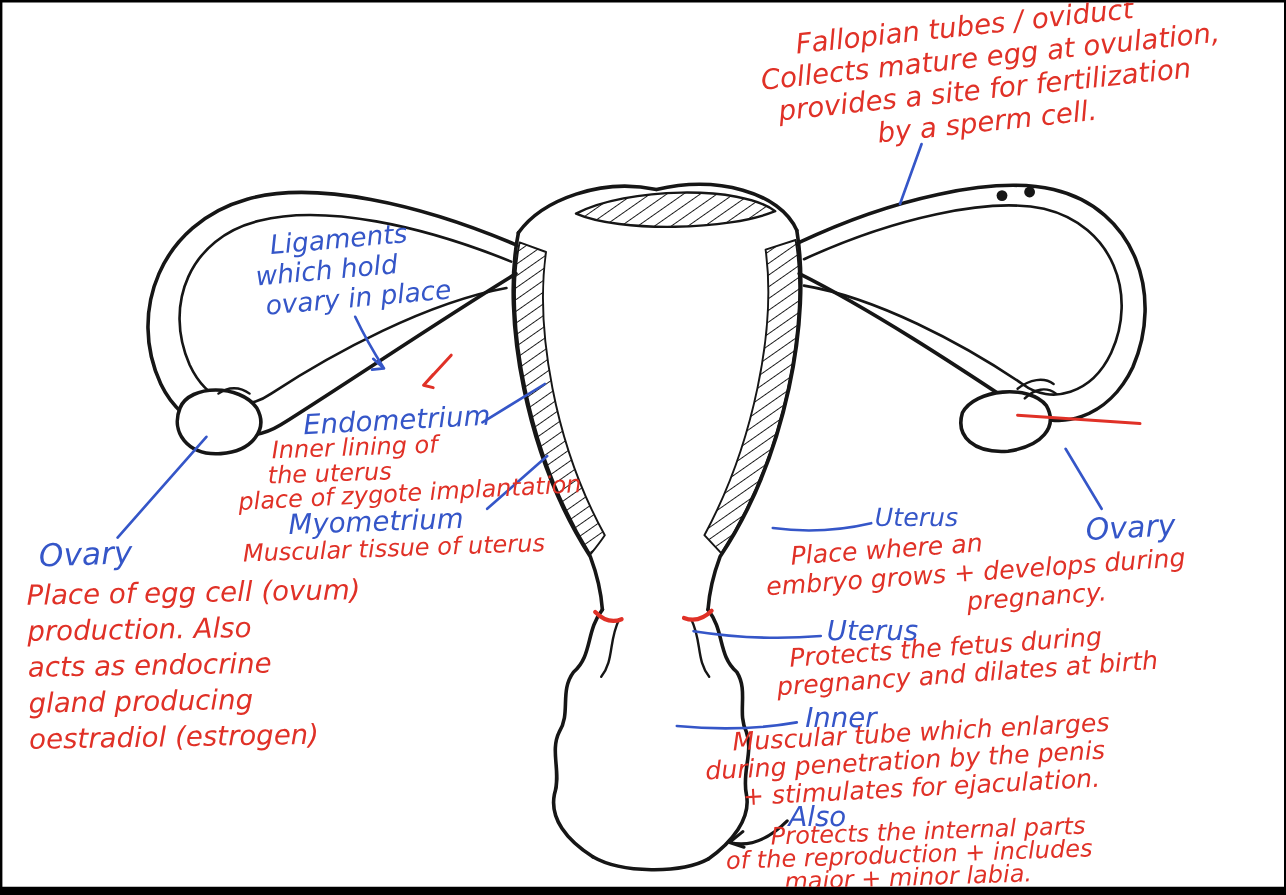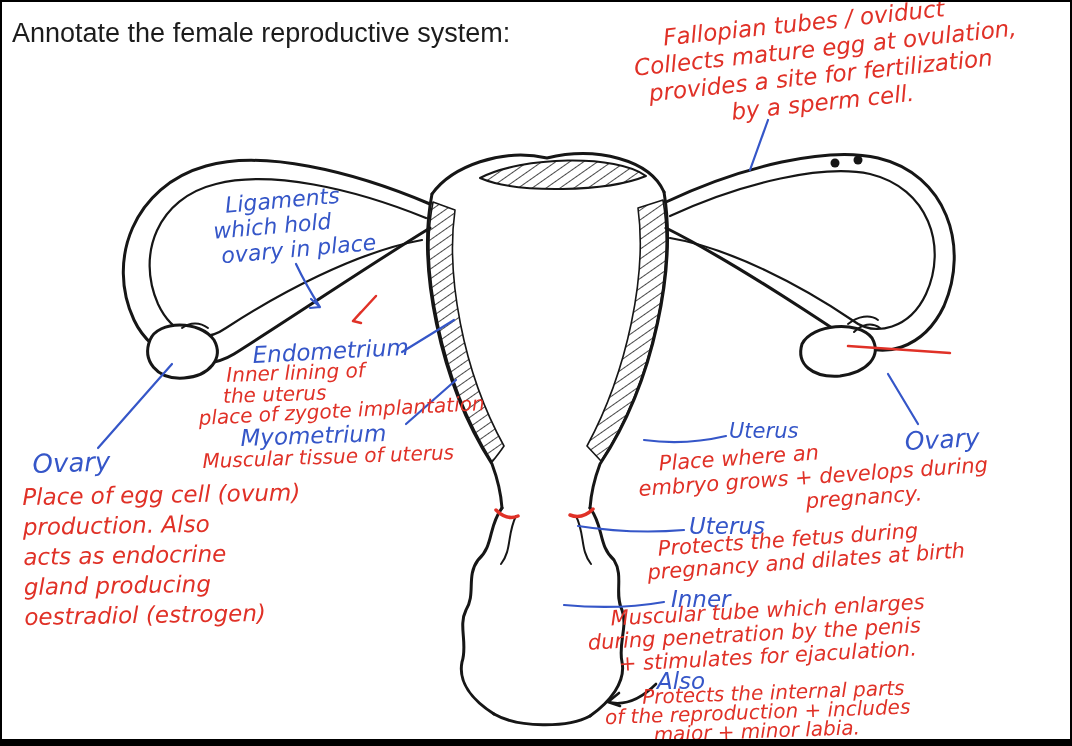--- a/index.html
+++ b/index.html
@@ -72,21 +72,20 @@
     </g>
 
     <g stroke="#e03127" fill="none" stroke-linecap="round">
       <path d="M374,294 L351,319 M351,319 L359,310 M351,319 L359,321" stroke-width="2.5"></path>
       <path d="M846,344 L948,351" stroke-width="2.5"></path>
       <path d="M494,508 C501,515 509,517 516,514" stroke-width="3.5"></path>
       <path d="M568,513 C576,516 584,514 591,507" stroke-width="3.5"></path>
     </g>
   </svg>
 
-  <div class="title">Annotate the female reproductive system:</div>
 
   <div class="hw red" style="left:628px; top:26px; font-size:23px; line-height:27px; transform:rotate(-6deg);">
     <div style="margin-left:32px">Fallopian tubes / oviduct</div>
     <div style="margin-left:0px">Collects mature egg at ovulation,</div>
     <div style="margin-left:12px">provides a site for fertilization</div>
     <div style="margin-left:92px">by a sperm cell.</div>
   </div>
 
   <div class="hw blue" style="left:208px; top:192px; font-size:22px; line-height:25px; transform:rotate(-5deg);">
     <div style="margin-left:14px">Ligaments</div>

